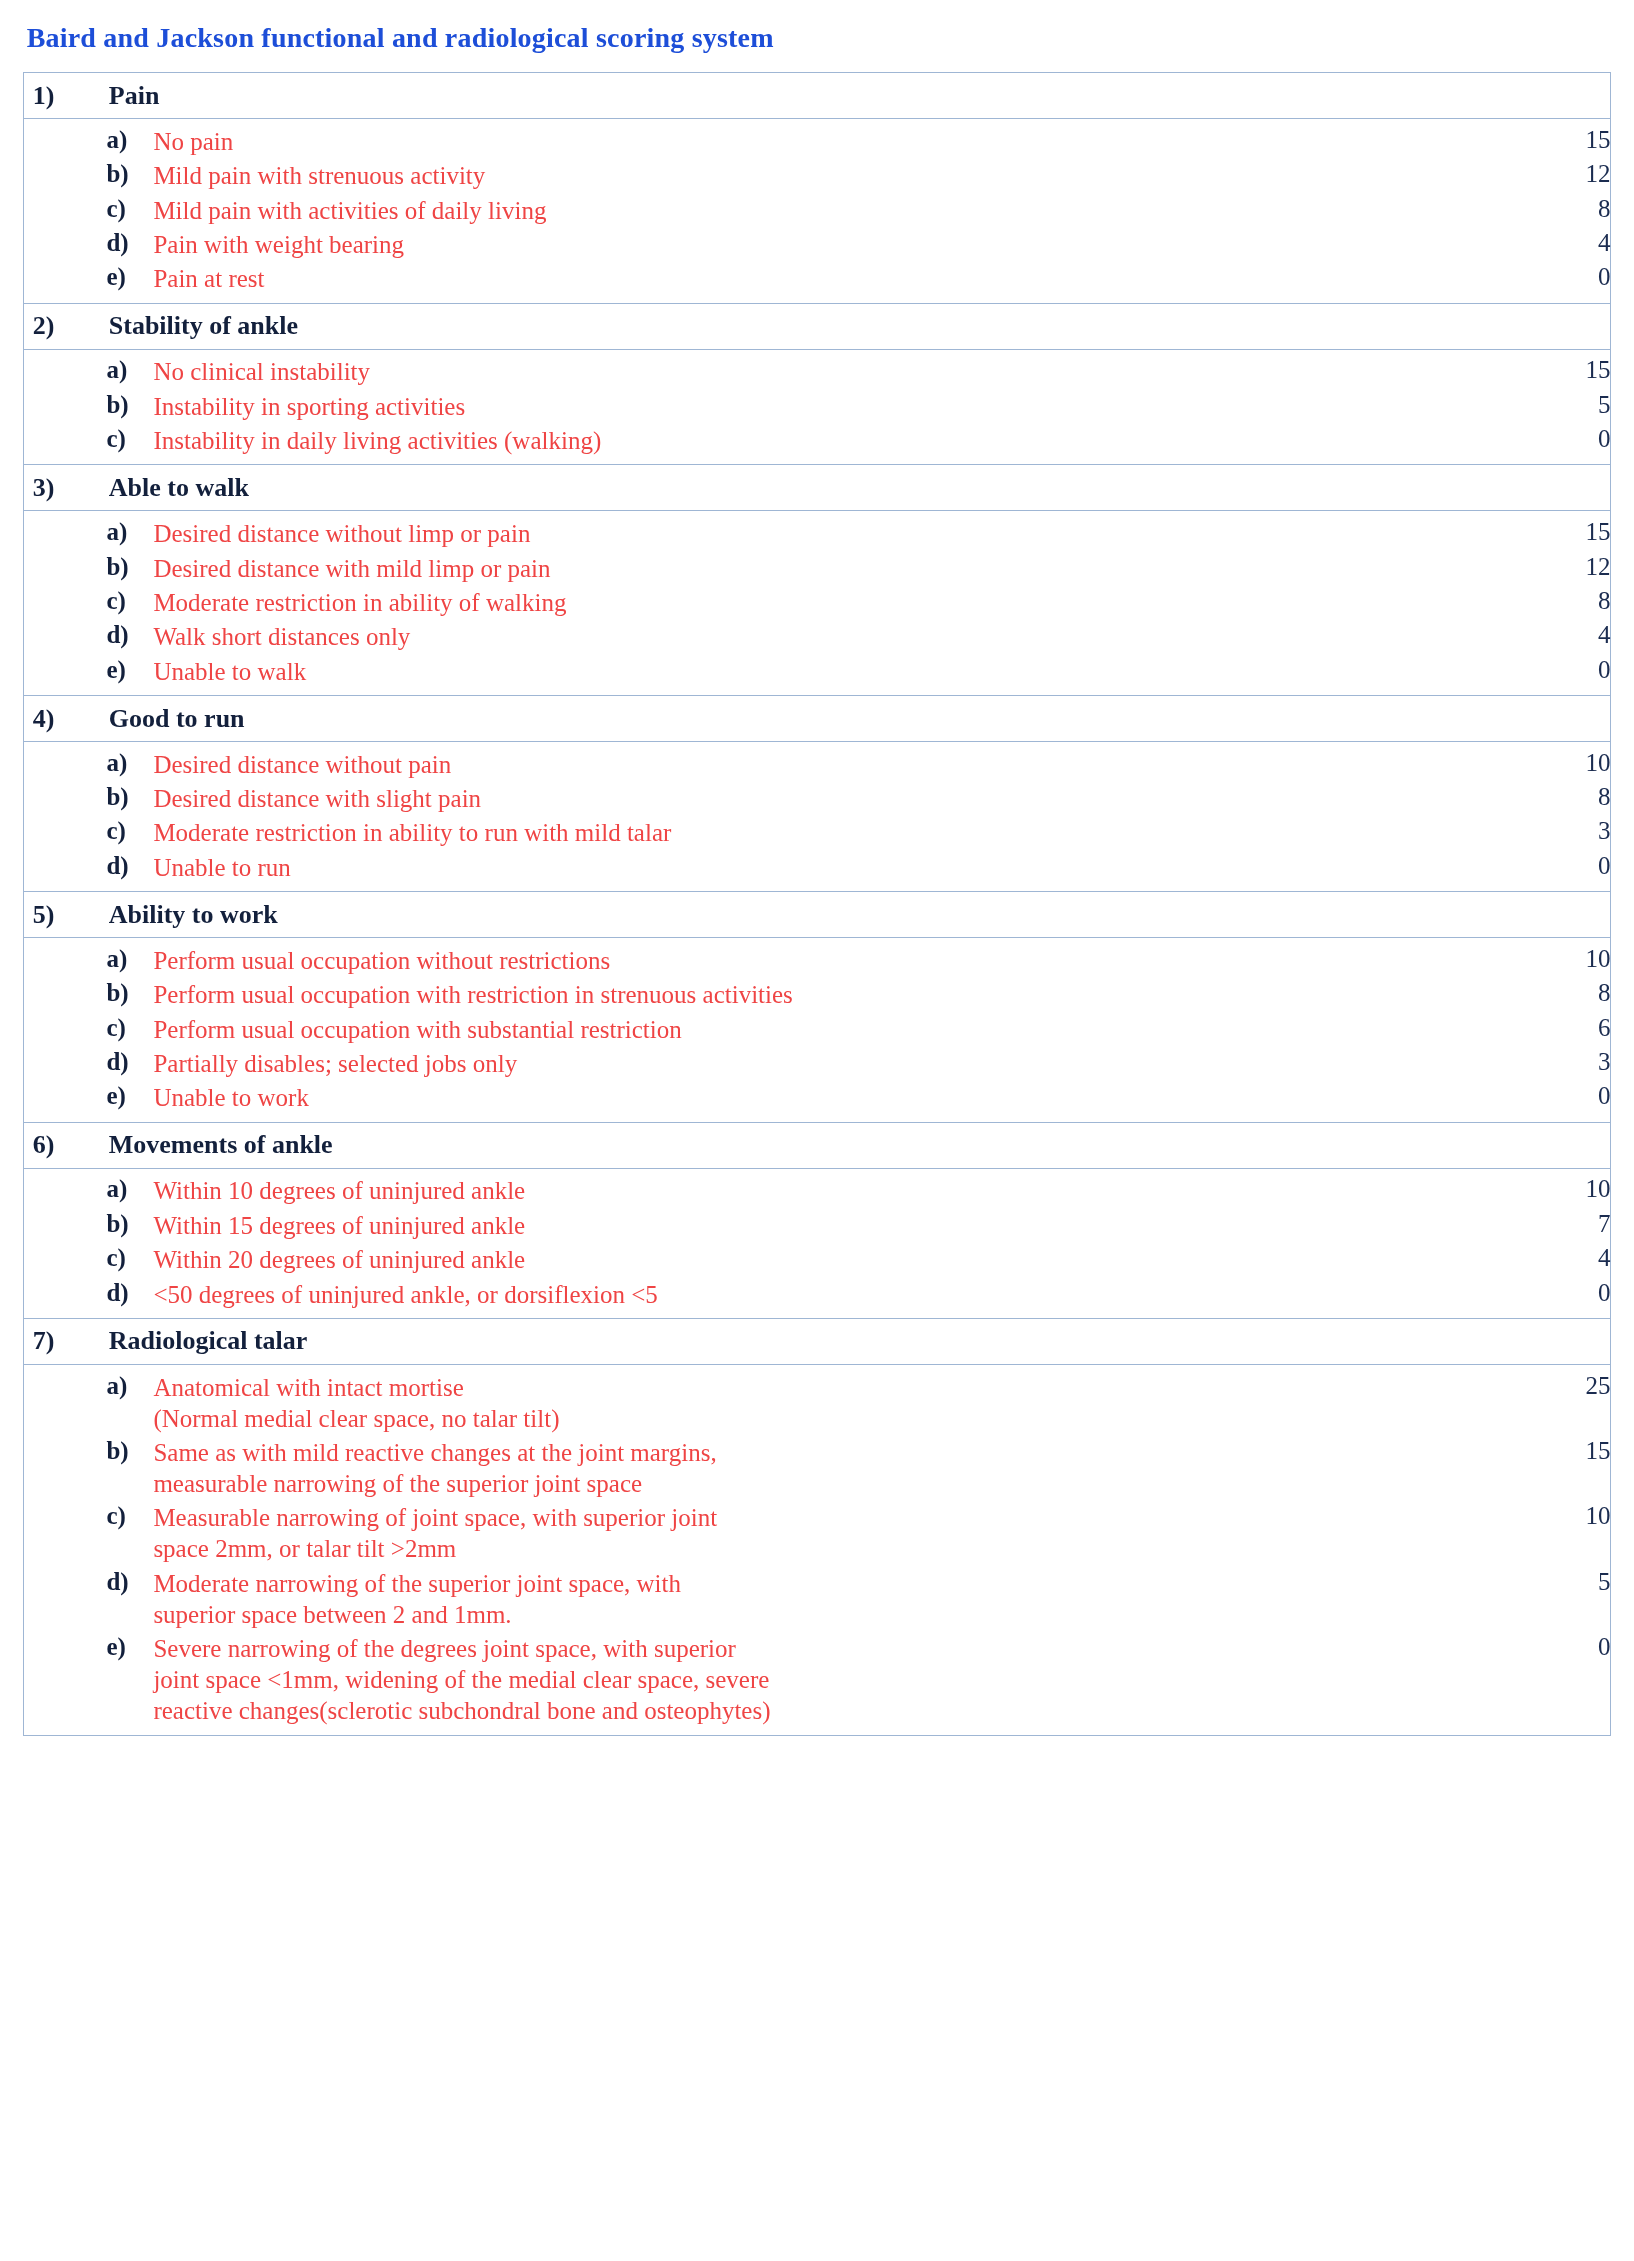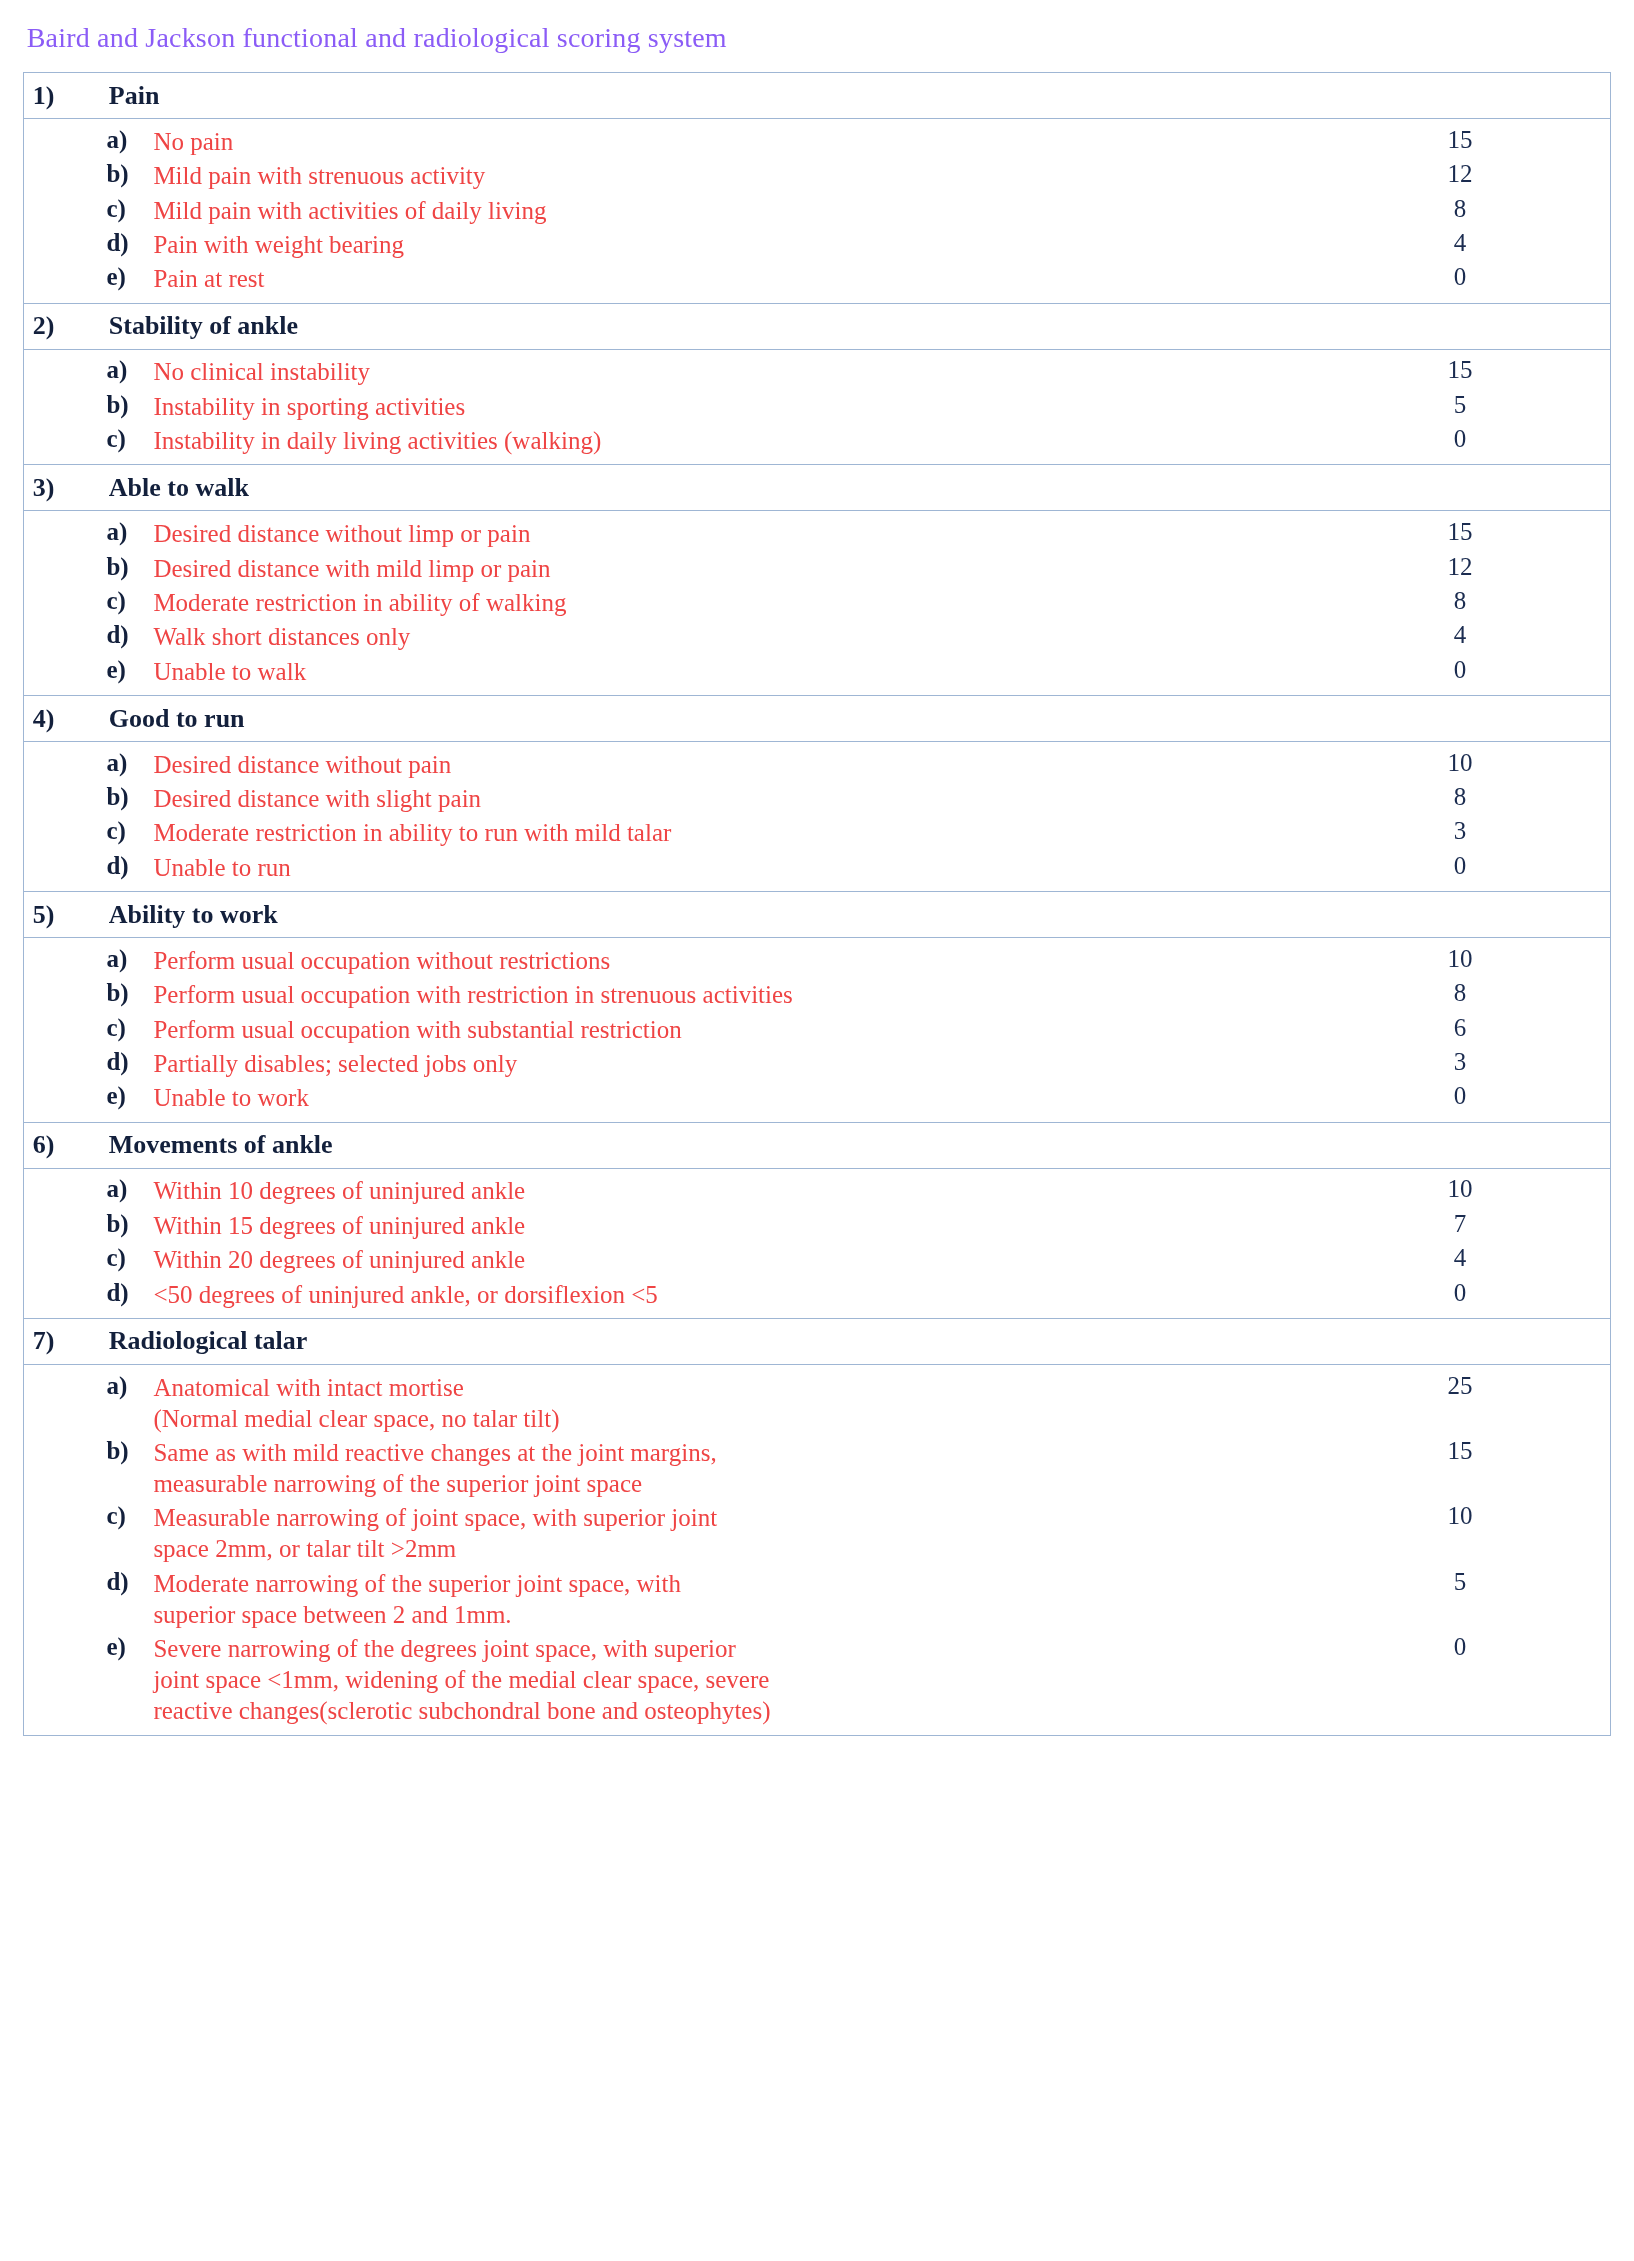--- a/index.html
+++ b/index.html
@@ -14,23 +14,23 @@
   }
   .page {
     width: 1635px;
     min-height: 2261px;
     box-sizing: border-box;
     padding: 15px 23.4px 8.4px 23.4px;
     background: #ffffff;
   }
   .doc-title {
     font-family: "Liberation Serif", serif;
-    font-weight: normal;
+    font-weight: bold;
     font-size: 28px;
-    color: #8b5cf6;
+    color: #1d4ed8;
     letter-spacing: 0.2px;
     margin: 6.7px 0 18.4px 3.3px;
   }
   table.scoring {
     border-collapse: collapse;
     width: 1588px;
     table-layout: fixed;
   }
   .sec-row > td {
     border: 1.7px solid #9fb6d4;
@@ -84,21 +84,21 @@
   td.text {
     font-size: 25px;
     color: #ef4444;
     line-height: 1.24;
     padding-right: 10px;
   }
   td.score {
     width: 301px;
     font-size: 25px;
     color: #1b2c50;
-    text-align: center;
+    text-align: right;
     padding-left: 5px;
     vertical-align: bottom;
   }
   td.score.align-top { vertical-align: top; }
   .text-line { display: block; }
   .footer-row > td {
     border: 1.7px solid #9fb6d4;
     padding: 7.5px 0 7.5px 10px;
     font-size: 25px;
     color: #13203c;

